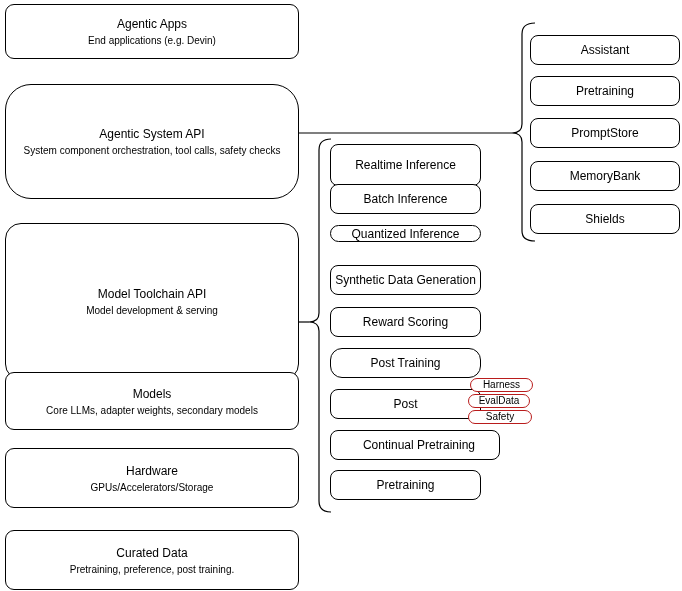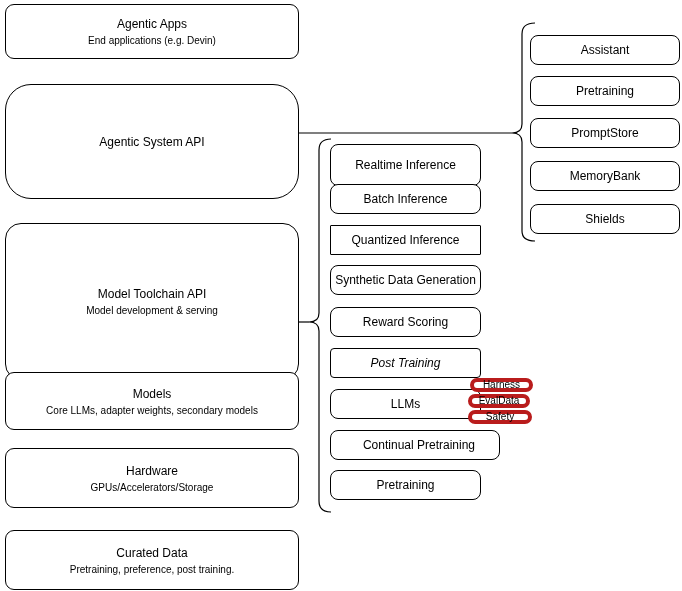--- a/index.html
+++ b/index.html
@@ -29,21 +29,21 @@
     text-align: center;
     z-index: 2;
   }
   .stack-box .title { font-size: 12px; line-height: 16px; }
   .stack-box .subtitle { font-size: 10px; line-height: 13px; margin-top: 2px; }
   .small-box { font-size: 12px; line-height: 14px; }
   .pill {
     position: absolute;
     box-sizing: border-box;
     background: #ffffff;
-    border: 4px solid #b91c1c;
+    border: 1px solid #b91c1c;
     border-radius: 8px;
     display: flex;
     align-items: center;
     justify-content: center;
     font-size: 10px;
     line-height: 12px;
     z-index: 3;
   }
 </style>
 </head>
@@ -62,20 +62,21 @@
     <path d="M 535 23 Q 522 23 522 34 L 522 124 Q 522 133 512 133 Q 522 133 522 142 L 522 231 Q 522 241 535 241"></path>
   </svg>
 
   <div class="node stack-box" style="left:5px; top:4px; width:294px; height:55px; border-radius:9px;">
     <div class="title">Agentic Apps</div>
     <div class="subtitle">End applications (e.g. Devin)</div>
   </div>
 
   <div class="node stack-box" style="left:5px; top:84px; width:294px; height:115px; border-radius:26px;">
     <div class="title">Agentic System API</div>
+    <div class="subtitle">System component orchestration, tool calls, safety checks</div>
   </div>
 
   <div class="node stack-box" style="left:5px; top:223px; width:294px; height:157px; border-radius:16px;">
     <div class="title">Model Toolchain API</div>
     <div class="subtitle">Model development &amp; serving</div>
   </div>
 
   <div class="node stack-box" style="left:5px; top:372px; width:294px; height:58px; border-radius:9px;">
     <div class="title">Models</div>
     <div class="subtitle">Core LLMs, adapter weights, secondary models</div>
@@ -86,25 +87,25 @@
     <div class="subtitle">GPUs/Accelerators/Storage</div>
   </div>
 
   <div class="node stack-box" style="left:5px; top:530px; width:294px; height:60px; border-radius:9px;">
     <div class="title">Curated Data</div>
     <div class="subtitle">Pretraining, preference, post training.</div>
   </div>
 
   <div class="node small-box" style="left:330px; top:144px; width:151px; height:42px; border-radius:8px;">Realtime Inference</div>
   <div class="node small-box" style="left:330px; top:184px; width:151px; height:30px; border-radius:8px;">Batch Inference</div>
-  <div class="node small-box" style="left:330px; top:225px; width:151px; height:30px; border-radius:1px;">Quantized Inference</div>
+  <div class="node small-box" style="left:330px; top:225px; width:151px; height:17px; border-radius:12px;">Quantized Inference</div>
   <div class="node small-box" style="left:330px; top:265px; width:151px; height:30px; border-radius:8px;">Synthetic Data Generation</div>
   <div class="node small-box" style="left:330px; top:307px; width:151px; height:30px; border-radius:8px;">Reward Scoring</div>
-  <div class="node small-box" style="left:330px; top:348px; width:151px; height:30px; border-radius:4px;font-style:italic;">Post Training</div>
-  <div class="node small-box" style="left:330px; top:389px; width:151px; height:30px; border-radius:8px;">LLMs</div>
+  <div class="node small-box" style="left:330px; top:348px; width:151px; height:30px; border-radius:12px;">Post Training</div>
+  <div class="node small-box" style="left:330px; top:389px; width:151px; height:30px; border-radius:8px;">Post</div>
   <div class="node small-box" style="left:330px; top:430px; width:170px; height:30px; border-radius:8px;padding-left:8px;">Continual Pretraining</div>
   <div class="node small-box" style="left:330px; top:470px; width:151px; height:30px; border-radius:8px;">Pretraining</div>
 
   <div class="pill" style="left:470px; top:378px; width:63px; height:14px;">Harness</div>
   <div class="pill" style="left:468px; top:394px; width:62px; height:14px;">EvalData</div>
   <div class="pill" style="left:468px; top:410px; width:64px; height:14px;">Safety</div>
 
   <div class="node small-box" style="left:530px; top:35px; width:150px; height:30px; border-radius:8px;">Assistant</div>
   <div class="node small-box" style="left:530px; top:76px; width:150px; height:30px; border-radius:8px;">Pretraining</div>
   <div class="node small-box" style="left:530px; top:118px; width:150px; height:30px; border-radius:8px;">PromptStore</div>

